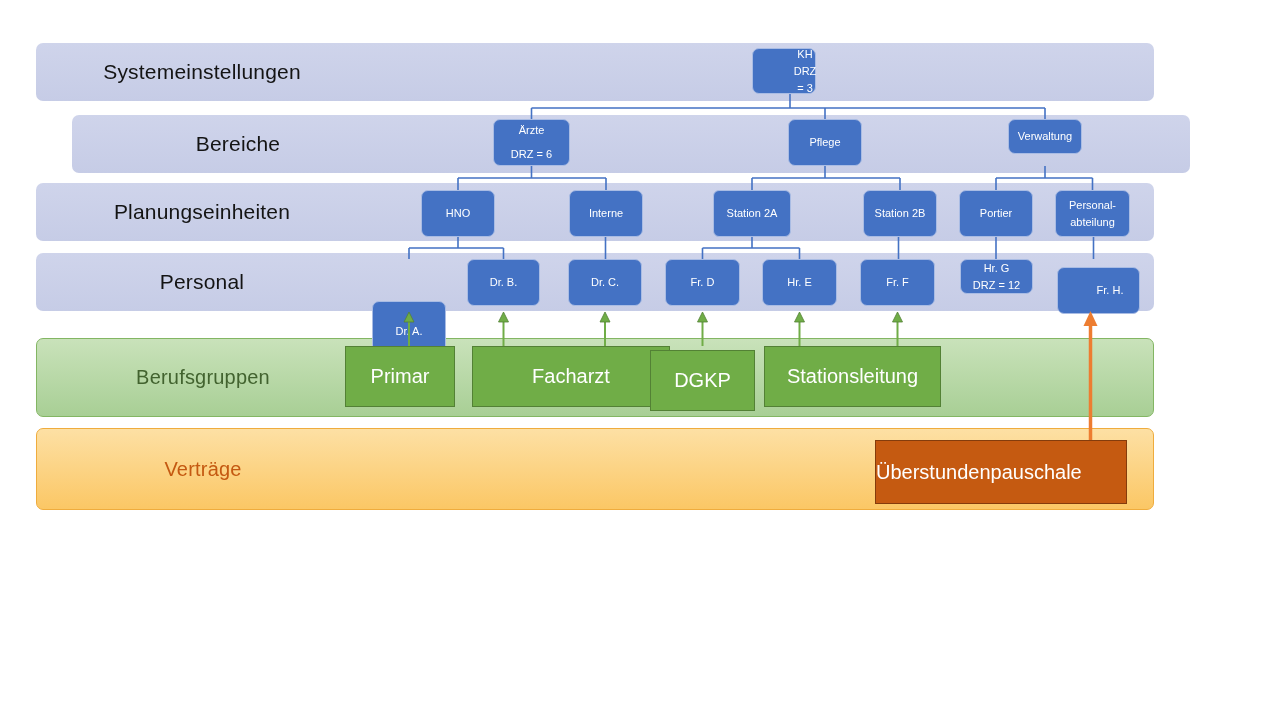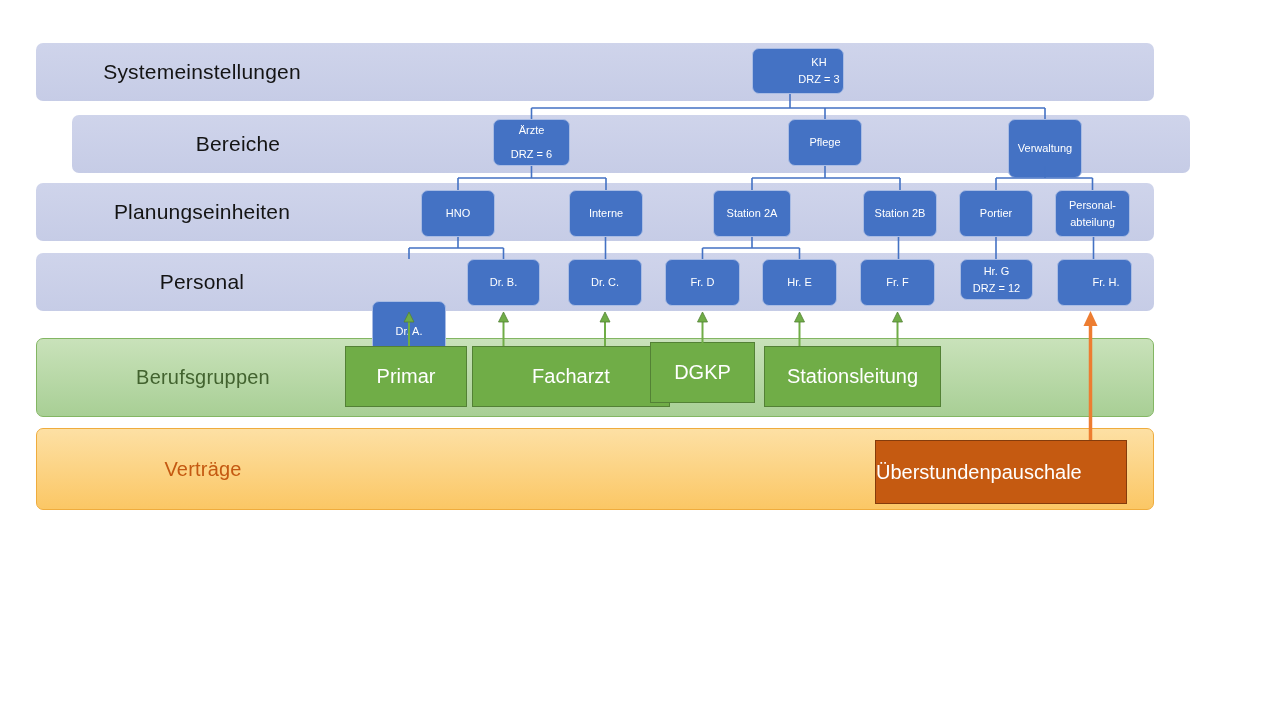--- a/index.html
+++ b/index.html
@@ -53,33 +53,33 @@
   <div class="band band-blue" style="top:253px;height:58px;">
     <div class="band-label">Personal</div>
   </div>
   <div class="band band-green" style="top:338px;height:79px;">
     <div class="band-label green">Berufsgruppen</div>
   </div>
   <div class="band band-orange" style="top:428px;height:82px;">
     <div class="band-label orange">Verträge</div>
   </div>
 
-  <div class="bluenode" style="left:752px;top:48px;width:92px;height:46px;padding-left:42px;">
+  <div class="bluenode" style="left:752px;top:48px;width:64px;height:46px;padding-left:42px;">
     <span class="l1">KH</span>
       <span class="l2">DRZ = 3</span>
   </div>
 
   <div class="bluenode" style="left:493px;top:119px;width:77px;height:47px;gap:7px;">
     <span class="l1">Ärzte</span>
       <span class="l2">DRZ = 6</span>
   </div>
   <div class="bluenode" style="left:788px;top:119px;width:74px;height:47px;">
     <span class="l1">Pflege</span>
   </div>
-  <div class="bluenode" style="left:1008px;top:119px;width:74px;height:59px;">
+  <div class="bluenode" style="left:1008px;top:119px;width:74px;height:35px;">
     <span class="l1">Verwaltung</span>
   </div>
 
   <div class="bluenode" style="left:421px;top:190px;width:74px;height:47px;">
     <span class="l1">HNO</span>
   </div>
   <div class="bluenode" style="left:569px;top:190px;width:74px;height:47px;">
     <span class="l1">Interne</span>
   </div>
   <div class="bluenode" style="left:713px;top:190px;width:78px;height:47px;border-radius:6px;">
@@ -107,35 +107,35 @@
   </div>
   <div class="bluenode" style="left:665px;top:259px;width:75px;height:47px;">
     <span class="l1">Fr. D</span>
   </div>
   <div class="bluenode" style="left:762px;top:259px;width:75px;height:47px;align-items:center;">
     <span class="l1">Hr. E</span>
   </div>
   <div class="bluenode" style="left:860px;top:259px;width:75px;height:47px;text-align:center;">
     <span class="l1">Fr. F</span>
   </div>
-  <div class="bluenode" style="left:960px;top:259px;width:73px;height:41px;">
+  <div class="bluenode" style="left:960px;top:259px;width:73px;height:35px;">
     <span class="l1">Hr. G</span>
       <span class="l2">DRZ = 12</span>
   </div>
-  <div class="bluenode" style="left:1057px;top:259px;width:75px;height:47px;padding-left:23px;">
+  <div class="bluenode" style="left:1057px;top:267px;width:83px;height:47px;padding-left:23px;">
     <span class="l1">Fr. H.</span>
   </div>
 
-  <div class="greenbox" style="left:345px;top:346px;width:122px;height:61px;text-align:center;">
+  <div class="greenbox" style="left:345px;top:346px;width:110px;height:61px;text-align:center;">
     <span>Primar</span>
   </div>
   <div class="greenbox" style="left:472px;top:346px;width:198px;height:61px;">
     <span>Facharzt</span>
   </div>
-  <div class="greenbox" style="left:650px;top:342px;width:105px;height:61px;">
+  <div class="greenbox" style="left:650px;top:350px;width:105px;height:61px;">
     <span>DGKP</span>
   </div>
   <div class="greenbox" style="left:764px;top:346px;width:177px;height:61px;">
     <span>Stationsleitung</span>
   </div>
 
   <div class="orangebox" style="left:875px;top:440px;width:252px;height:64px;">
     <span>Überstundenpauschale</span>
   </div>
 

